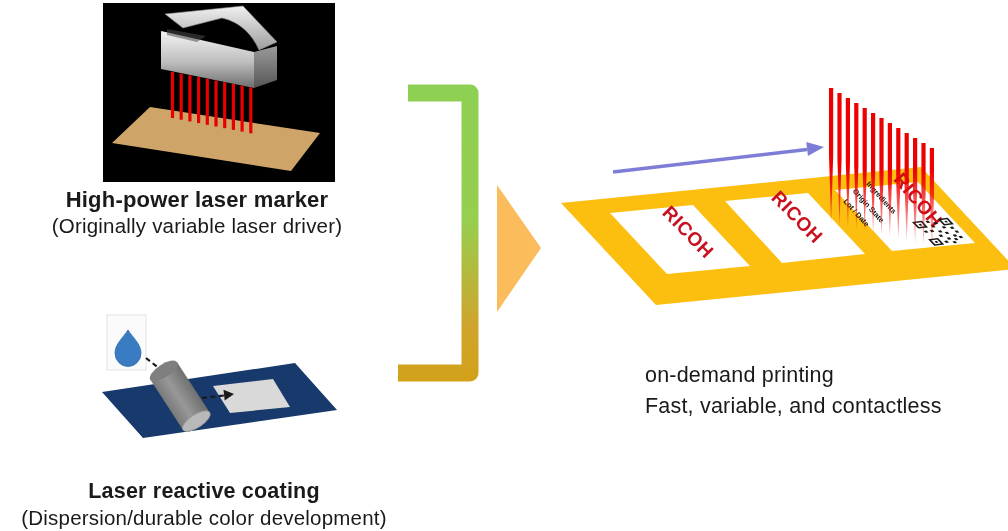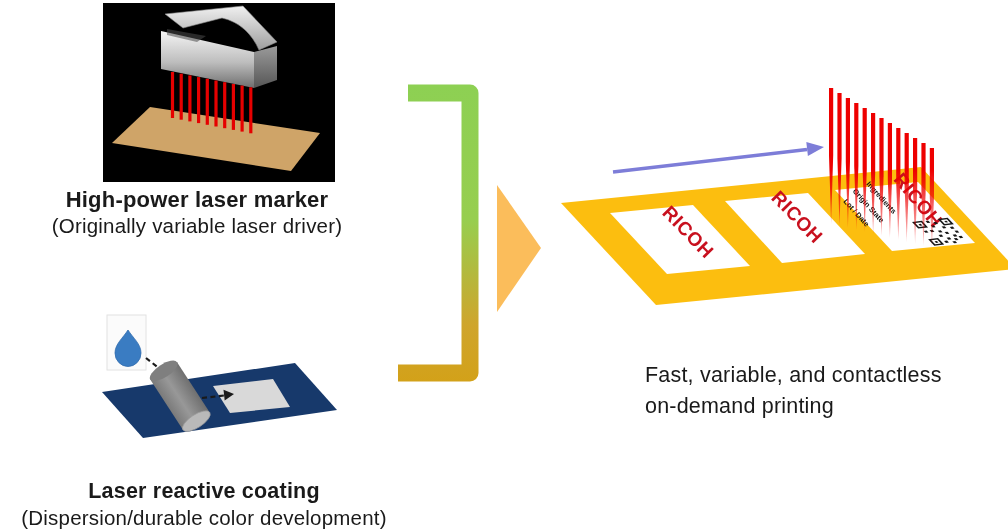--- a/index.html
+++ b/index.html
@@ -170,17 +170,17 @@
   <div class="t1">High-power laser marker</div>
   <div class="t2">(Originally variable laser driver)</div>
 </div>
 
 <div class="cap" style="left:-8px;top:479px;width:424px;">
   <div class="t1" style="font-size:21.5px;">Laser reactive coating</div>
   <div class="t2">(Dispersion/durable color development)</div>
 </div>
 
 <div class="cap-right" style="left:645px;top:360px;width:360px;">
+  <div>on-demand printing</div>
   <div>Fast, variable, and contactless</div>
-  <div>on-demand printing</div>
 </div>
 
 </div>
 
 </body></html>

